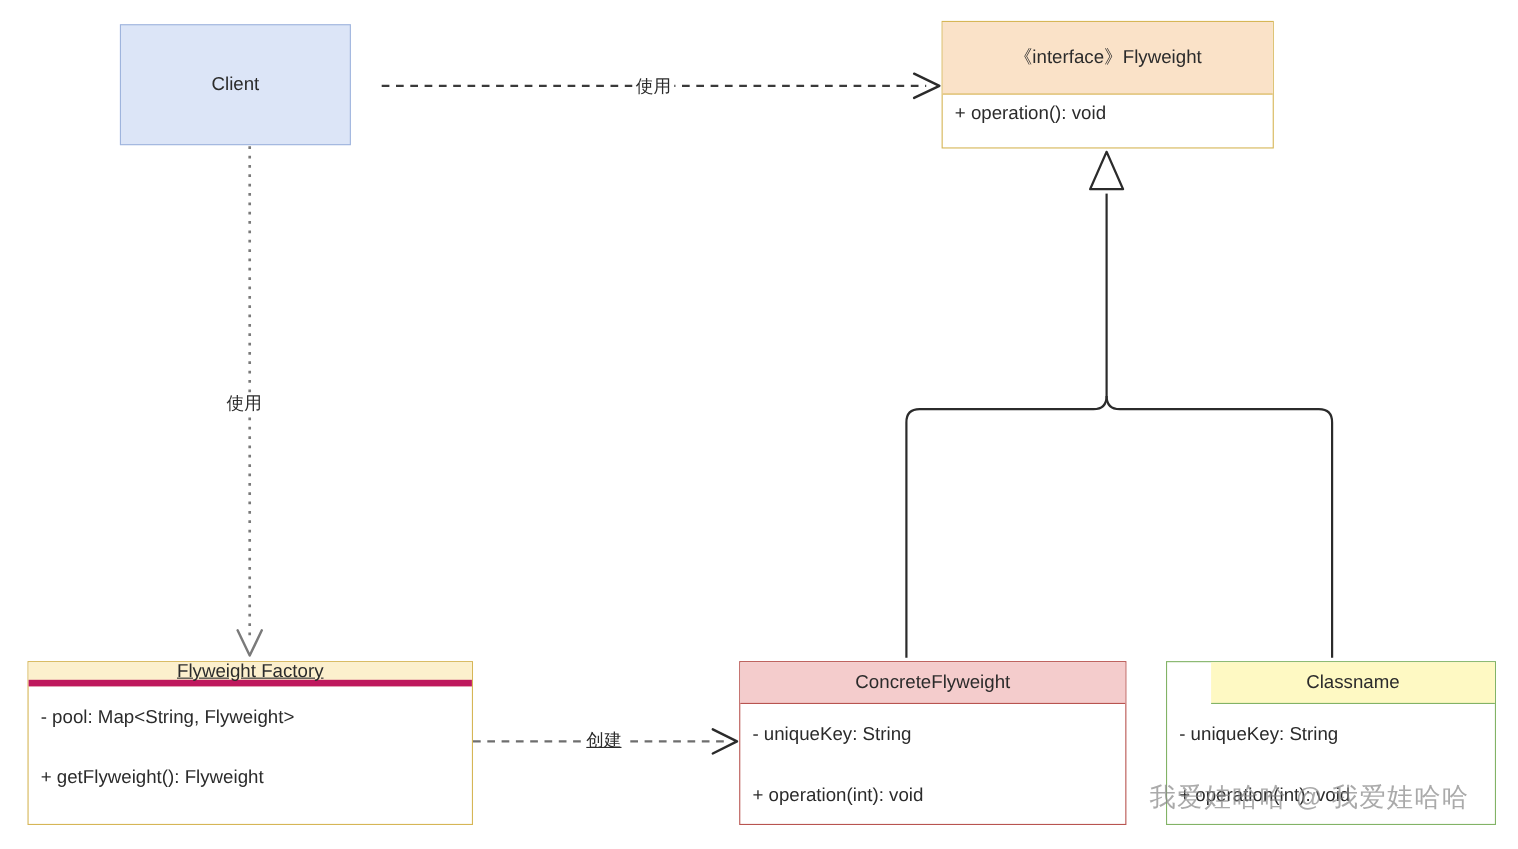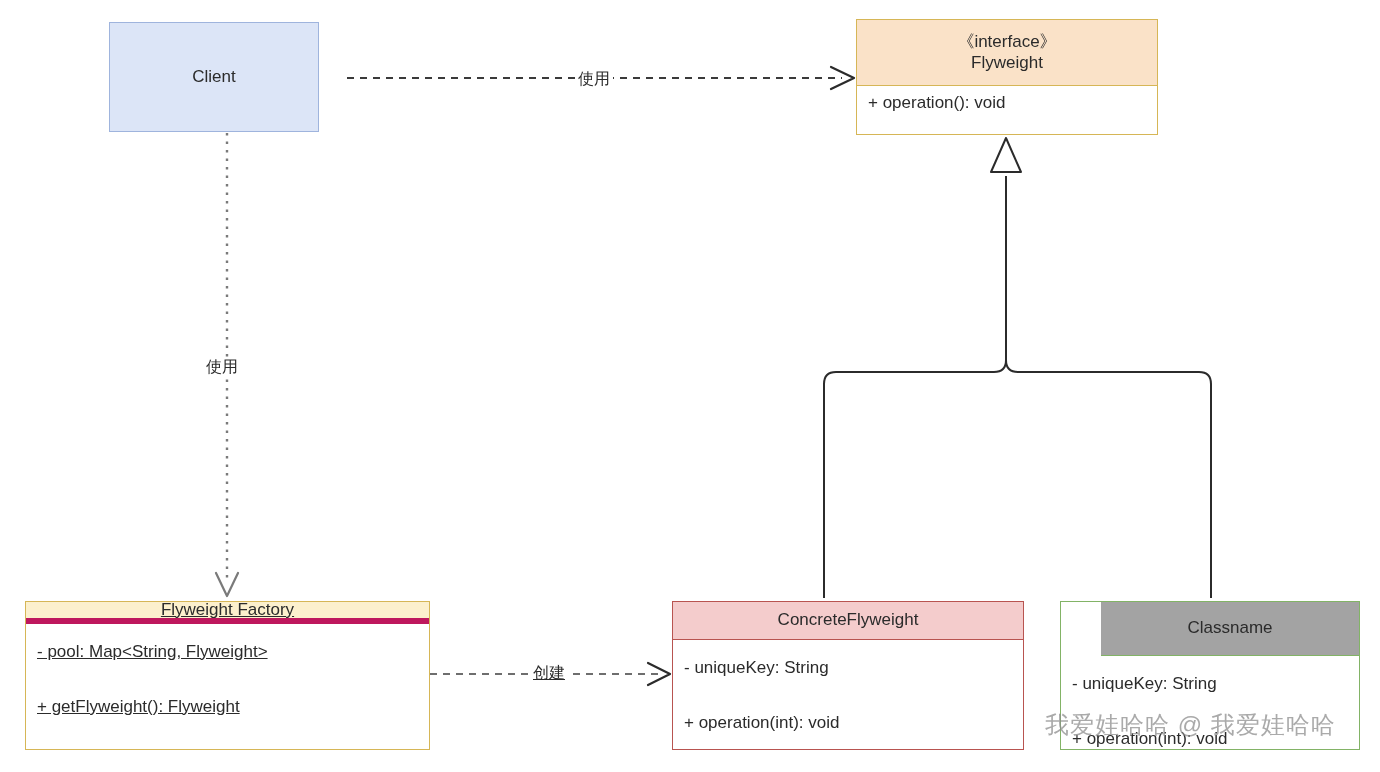--- a/index.html
+++ b/index.html
@@ -28,21 +28,21 @@
     box-sizing: border-box;
     background: #ffffff;
   }
   .node .hdr {
     box-sizing: border-box;
     text-align: center;
     font-size: 17px;
     color: #2b2b2b;
     line-height: 1.2;
     display: flex;
-    flex-direction: column;
+    flex-direction: row;
     align-items: center;
     justify-content: center;
   }
   .node .row {
     box-sizing: border-box;
     font-size: 17px;
     color: #2b2b2b;
     padding-left: 11px;
     display: flex;
     align-items: center;
@@ -70,40 +70,40 @@
   #factory {
     left: 25px; top: 601px; width: 405px; height: 149px;
     border: 1px solid #d6b656;
   }
   #factory .hdr {
     height: 22px;
     background: #fcf0cd;
     border-bottom: 6px solid #be185d;
     text-decoration: underline;
   }
-  #factory .row { height: 55px; text-decoration: underline; }
+  #factory .row { height: 55px; }
   
   #concrete {
     left: 672px; top: 601px; width: 352px; height: 149px;
     border: 1px solid #b85450;
   }
   #concrete .hdr {
     height: 38px;
     background: #f4cccc;
     border-bottom: 1px solid #b85450;
   }
   #concrete .row { height: 55px; }
   
   #classname {
     left: 1060px; top: 601px; width: 300px; height: 149px;
     border: 1px solid #82b366;
   }
   #classname .hdr {
-    height: 54px;
-    background: #a3a3a3;
+    height: 38px;
+    background: #fef9c3;
     border-bottom: 1px solid #82b366;
     margin-left: 40px;
   }
   #classname .row { height: 55px; }
   
   .edge-label {
     position: absolute;
     font-size: 16px;
     color: #2b2b2b;
     background: #ffffff;

